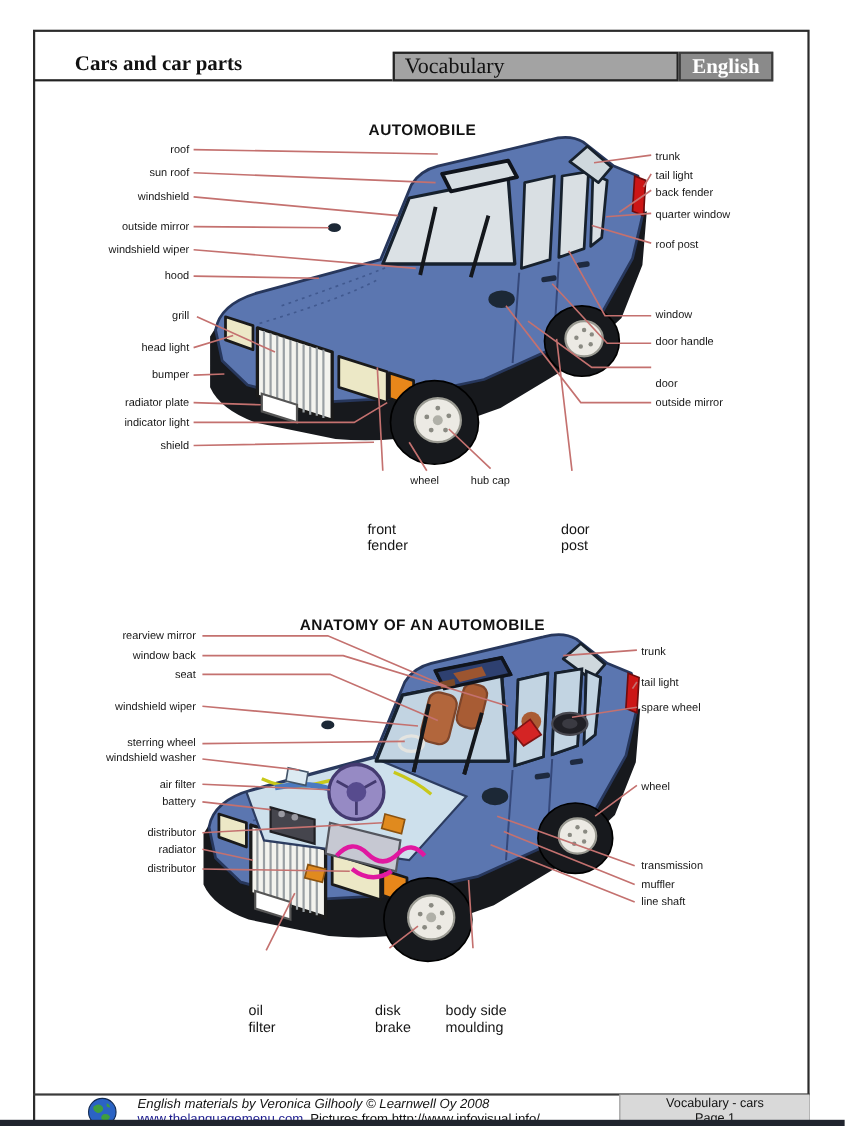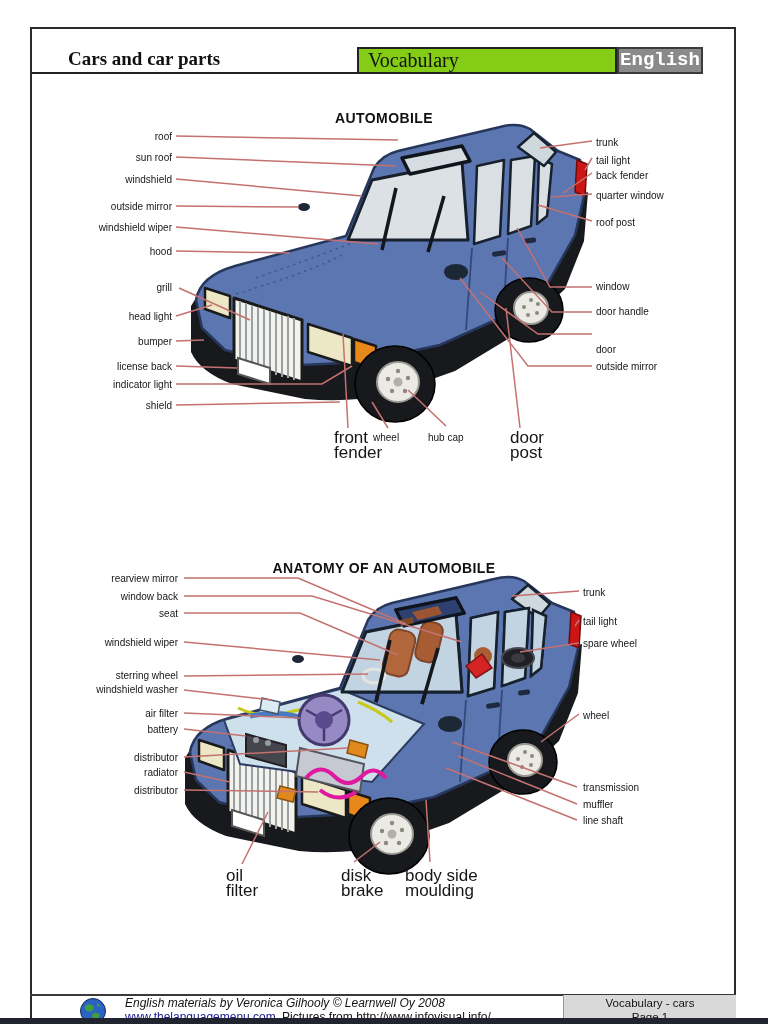--- a/index.html
+++ b/index.html
@@ -3,28 +3,28 @@
 <meta charset="utf-8">
 <style>
   html,body{margin:0;padding:0;}
   body{width:768px;height:1024px;position:relative;overflow:hidden;background:#ffffff;
        font-family:"Liberation Sans",sans-serif;}
   .abs{position:absolute;}
   .page-border{left:30px;top:27px;width:706px;height:1080px;border:2px solid #2b2b2b;box-sizing:border-box;}
   .hdr-title{left:68px;top:48px;font-family:"Liberation Serif",serif;font-weight:bold;font-size:19px;color:#111;}
   .hdr-rule{left:31px;top:72px;width:326px;border-top:2px solid #222;height:0;}
   .vocab-box{left:357px;top:47px;width:260px;height:27px;border:2px solid #222;box-sizing:border-box;
-             background:#84cc16;font-family:"Liberation Serif",serif;font-size:20px;color:#111;
+             background:#a3a3a3;font-family:"Liberation Serif",serif;font-size:20px;color:#111;
              line-height:23px;padding-left:9px;}
   .lang-box{left:617px;top:47px;width:86px;height:27px;border:2px solid #3c3c3c;box-sizing:border-box;
-            text-align:center;font-family:Liberation Mono, monospace;font-weight:bold;font-size:19px;
+            text-align:center;font-family:Liberation Serif, serif;font-weight:bold;font-size:19px;
             color:#fff;line-height:23px;}
   .sec-title{left:31px;width:706px;text-align:center;font-weight:bold;font-size:14px;color:#111;letter-spacing:.4px;margin-top:18px;}
   .lbl{position:absolute;font-size:10px;color:#161616;white-space:nowrap;line-height:15px;}
-  .lblw{position:absolute;font-size:17px;color:#161616;line-height:15px;white-space:normal;}
+  .lblw{position:absolute;font-size:13px;color:#161616;line-height:15px;white-space:normal;margin-top:43px;}
   .ftr-rule{left:30px;top:994px;width:706px;border-top:2px solid #3a3a3a;height:0;}
   .credit1{left:125px;top:996px;font-style:italic;font-size:12px;color:#131313;}
   .credit2{left:125px;top:1010px;font-size:12px;color:#131313;}
   .link{text-decoration:underline;color:#1b1b8e;cursor:pointer;}
   .docbox{left:563px;top:995px;width:173px;height:29px;text-align:center;font-size:11.5px;color:#111;
           border-left:1px solid #999;box-sizing:border-box;padding-top:1px;line-height:14px;}
   .botbar{left:0;top:1018px;width:768px;height:6px;}
   svg{display:block;}
 </style>
 </head>
@@ -135,21 +135,21 @@
 
 <div class="lbl" style="right:596px;top:129px">roof</div>
 <div class="lbl" style="right:596px;top:150px">sun roof</div>
 <div class="lbl" style="right:596px;top:172px">windshield</div>
 <div class="lbl" style="right:596px;top:199px">outside mirror</div>
 <div class="lbl" style="right:596px;top:220px">windshield wiper</div>
 <div class="lbl" style="right:596px;top:244px">hood</div>
 <div class="lbl" style="right:596px;top:280px">grill</div>
 <div class="lbl" style="right:596px;top:309px">head light</div>
 <div class="lbl" style="right:596px;top:334px">bumper</div>
-<div class="lbl" style="right:596px;top:359px">license back</div>
+<div class="lbl" style="right:596px;top:359px">radiator plate</div>
 <div class="lbl" style="right:596px;top:377px">indicator light</div>
 <div class="lbl" style="right:596px;top:398px">shield</div>
 
 <div class="lbl" style="left:596px;top:135px">trunk</div>
 <div class="lbl" style="left:596px;top:153px">tail light</div>
 <div class="lbl" style="left:596px;top:168px">back fender</div>
 <div class="lbl" style="left:596px;top:188px">quarter window</div>
 <div class="lbl" style="left:596px;top:215px">roof post</div>
 <div class="lbl" style="left:596px;top:279px">window</div>
 <div class="lbl" style="left:596px;top:304px">door handle</div>

